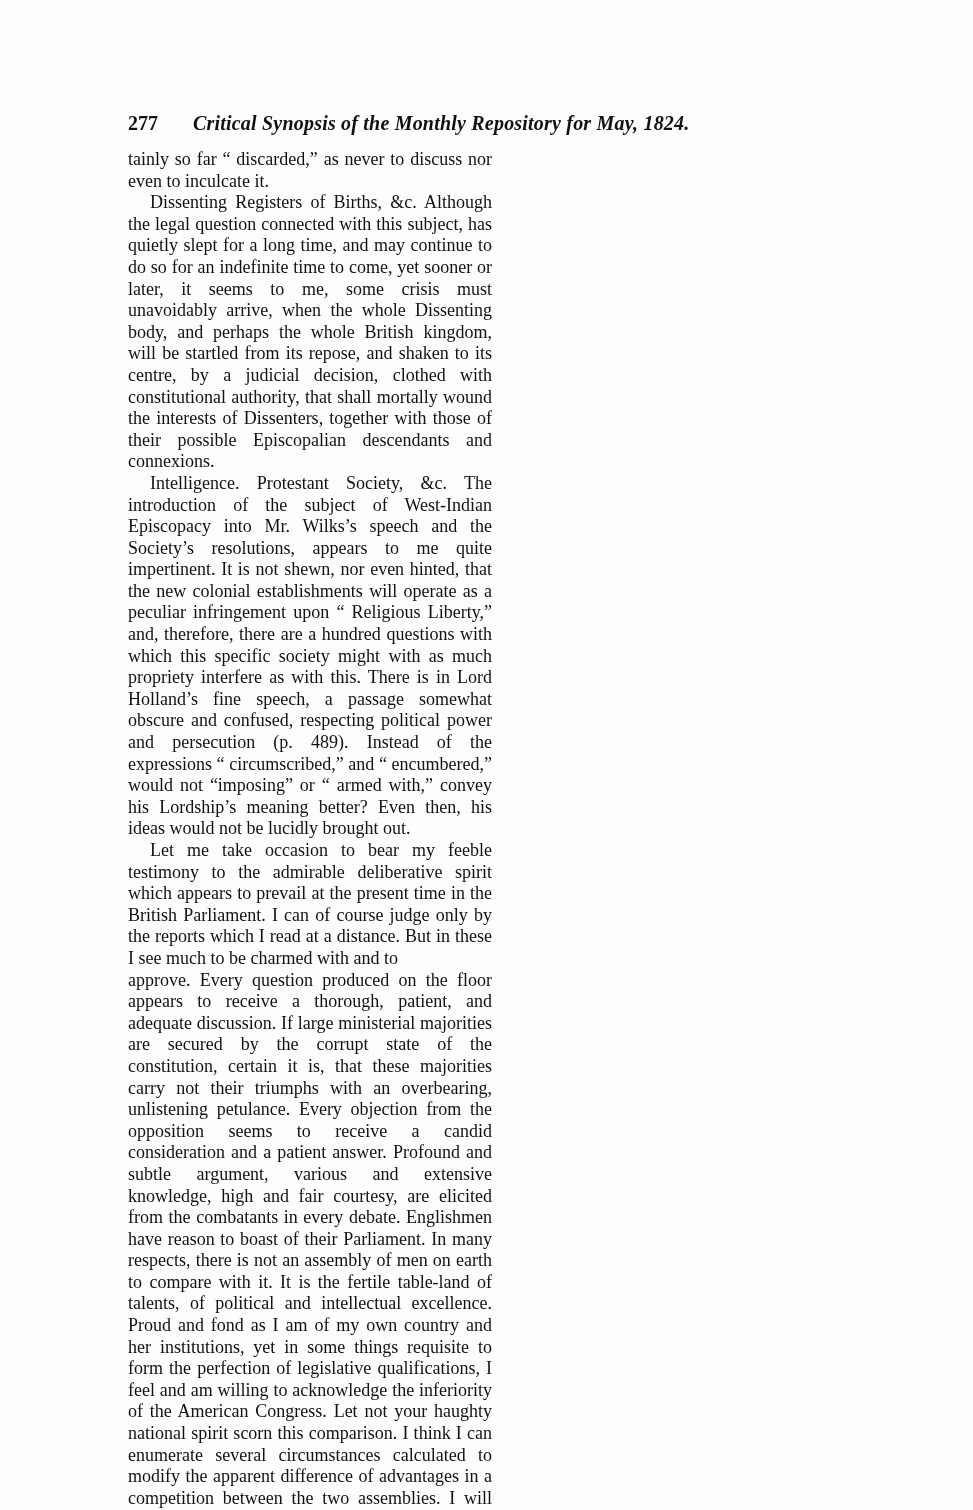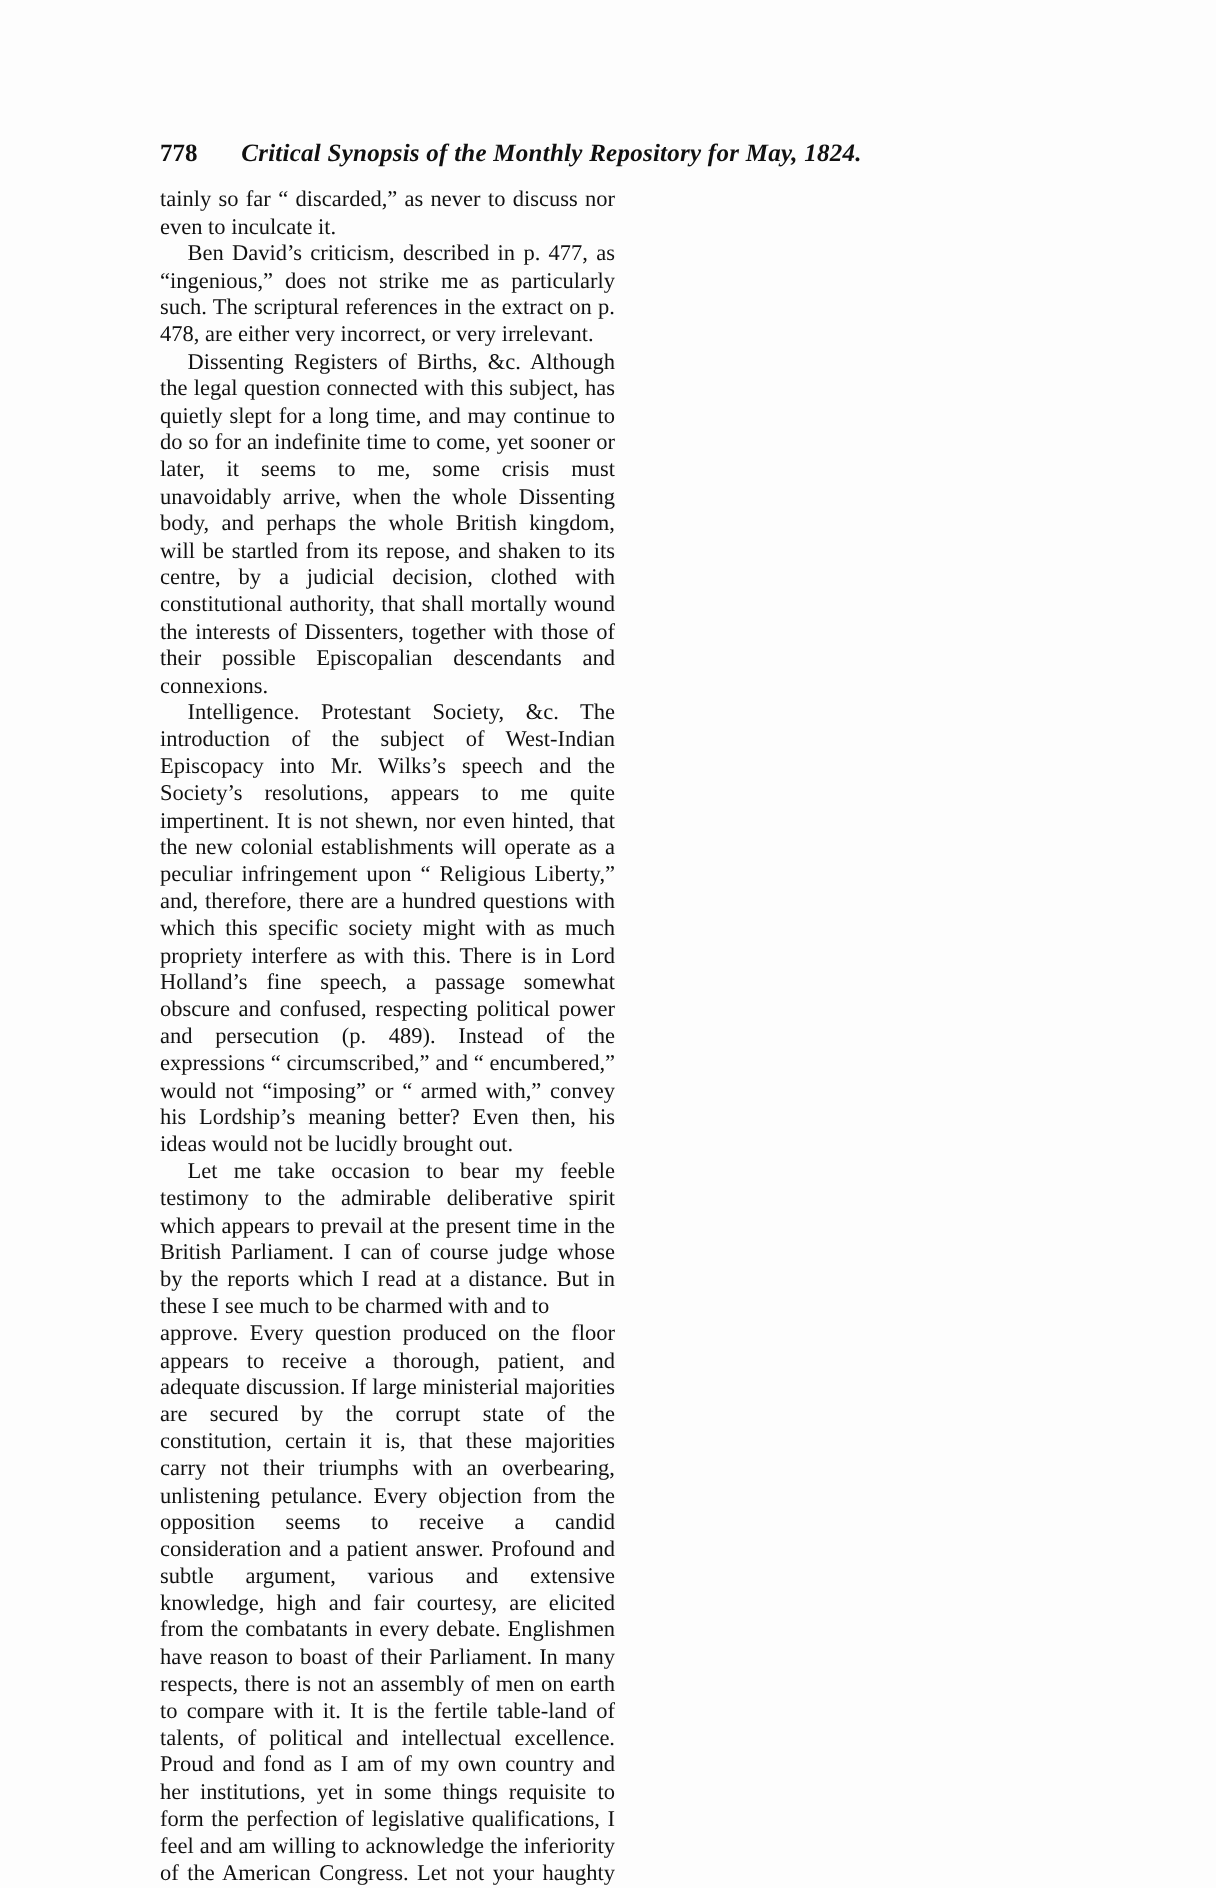--- a/index.html
+++ b/index.html
@@ -58,30 +58,29 @@
     text-indent: 0;
   }
   .column .heading {
   }
 </style>
 </head>
 <body>
 
 <div class="page">
   <div class="running-head">
-    <span class="page-number">778</span>
+    <span class="page-number">277</span>
     <span class="title">Critical Synopsis of the Monthly Repository for May, 1824.</span>
   </div>
 
   <div class="columns">
     <div class="column">
       <p class="no-indent">tainly so far “ discarded,” as never to discuss nor even to inculcate it.</p>
-      <p>Ben David’s criticism, described in p. 477, as “ingenious,” does not strike me as particularly such. The scriptural references in the extract on p. 478, are either very incorrect, or very irrelevant.</p>
       <p><span class="heading">Dissenting Registers of Births,</span><span> &amp;c.</span><span> Although the legal question connected with this subject, has quietly slept for a long time, and may continue to do so for an indefinite time to come, yet sooner or later, it seems to me, some crisis must unavoidably arrive, when the whole Dissenting body, and perhaps the whole British kingdom, will be startled from its repose, and shaken to its centre, by a judicial decision, clothed with constitutional authority, that shall mortally wound the interests of Dissenters, together with those of their possible Episcopalian descendants and connexions.</span></p>
       <p><span class="heading">Intelligence.  Protestant Society,</span><span> &amp;c. The introduction of the subject of West-Indian Episcopacy into Mr. Wilks’s speech and the Society’s resolutions, appears to me quite impertinent. It is not shewn, nor even hinted, that the new colonial establishments will operate as a peculiar infringement upon “ Religious Liberty,” and, therefore, there are a hundred questions with which this specific society might with as much propriety interfere as with this. There is in Lord Holland’s fine speech, a passage somewhat obscure and confused, respecting political power and persecution (p. 489). Instead of the expressions “ circumscribed,” and “ encumbered,” would not “imposing” or “ armed with,” convey his Lordship’s meaning better? Even then, his ideas would not be lucidly brought out.</span></p>
-      <p>Let me take occasion to bear my feeble testimony to the admirable deliberative spirit which appears to prevail at the present time in the British Parliament. I can of course judge whose by the reports which I read at a distance. But in these I see much to be charmed with and to</p>
+      <p>Let me take occasion to bear my feeble testimony to the admirable deliberative spirit which appears to prevail at the present time in the British Parliament. I can of course judge only by the reports which I read at a distance. But in these I see much to be charmed with and to</p>
     </div>
 
     <div class="column">
       <p class="no-indent">approve. Every question produced on the floor appears to receive a thorough, patient, and adequate discussion. If large ministerial majorities are secured by the corrupt state of the constitution, certain it is, that these majorities carry not their triumphs with an overbearing, unlistening petulance. Every objection from the opposition seems to receive a candid consideration and a patient answer. Profound and subtle argument, various and extensive knowledge, high and fair courtesy, are elicited from the combatants in every debate. Englishmen have reason to boast of their Parliament. In many respects, there is not an assembly of men on earth to compare with it. It is the fertile table-land of talents, of political and intellectual excellence. Proud and fond as I am of my own country and her institutions, yet in some things requisite to form the perfection of legislative qualifications, I feel and am willing to acknowledge the inferiority of the American Congress. Let not your haughty national spirit scorn this comparison. I think I can enumerate several circumstances calculated to modify the apparent difference of advantages in a competition between the two assemblies. I will first mention, however, some obvious causes, which would seem to account, in a great measure, for the existing superiority of Parliament. Its numbers are double those of Congress, and therefore the few, who are necessary to take a leading part in business and debate, might be supposed to present a more concentrated distillation of talents. Our age and condition as a nation call forth comparatively fewer exclusive, disciplined, professed statesmen. The general standard of education being less elevated in this country than in the other, fewer minds, intensely accomplished, are to be found assembled in our national council. Yet, on the other hand, is not the American Legislature superior to the British, in its constitution, its actual, living, essential contact with every portion of the people whose interests it watches over and preserves? I am aware of Mr. Canning’s ingenious writings and speeches on the other side of this question. But surely they are only so many splendid and soothing apologies for the defects of the British</p>
     </div>
   </div>
 </div>
 
 </body></html>

